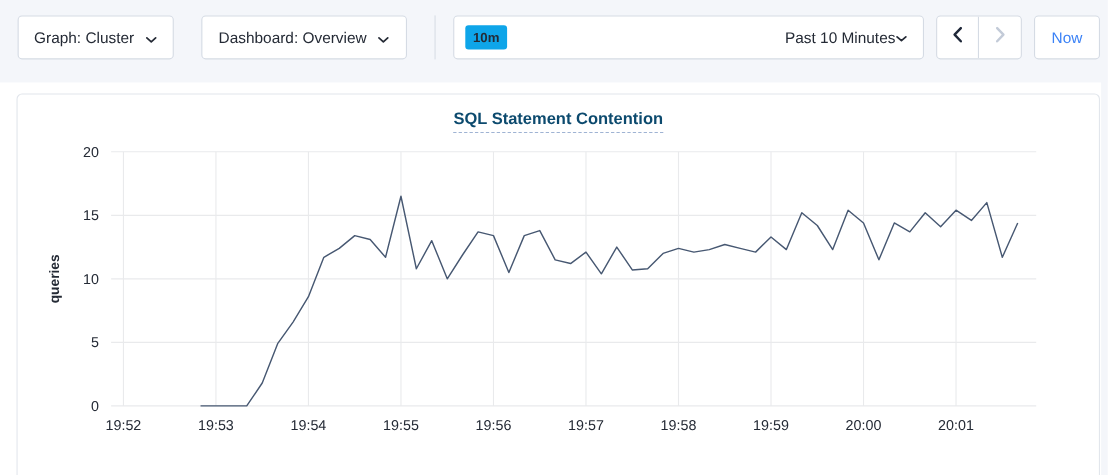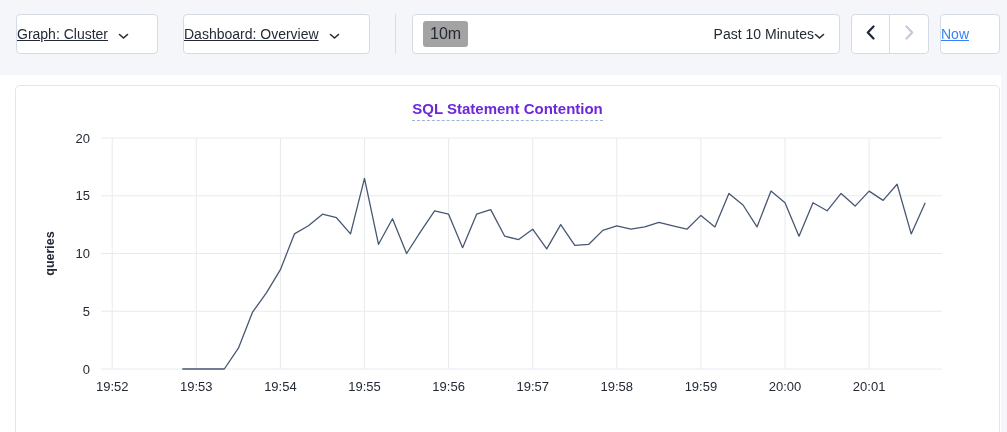--- a/index.html
+++ b/index.html
@@ -11,36 +11,36 @@
     position: relative;
   }
   
   .toolbar {
     position: absolute; left: 0; top: 0; width: 1007px; height: 75px;
     background: #f4f6fa;
   }
   .btn {
     position: absolute; top: 14px; height: 40px;
     background: #fff; border: 1px solid #d5dbe4; border-radius: 4px;
-    display: flex; align-items: center; 
-    font-size: 14px; color: #242a35; cursor: pointer; gap: 10px; text-decoration: underline;
+    display: flex; align-items: center; justify-content: center;
+    font-size: 14px; color: #242a35; cursor: pointer; gap: 10px;
   }
   .chev-down { display: inline-block; margin-top: 2px; }
   .divider-v {
     position: absolute; left: 395px; top: 14px; width: 1px; height: 40px;
     background: #d8dde5;
   }
   .time-select {
     position: absolute; left: 412px; top: 14px; width: 428px; height: 40px;
     background: #fff; border: 1px solid #d5dbe4; border-radius: 4px;
     display: flex; align-items: center; padding: 0 14px 0 10px; cursor: pointer;
   }
   .time-badge {
-    background: #a3a3a3; border-radius: 3px; padding: 4px 7px;
-    font-size: 16px; font-weight: normal; color: #242a35;
+    background: #0ea5e9; border-radius: 3px; padding: 4px 7px;
+    font-size: 12px; font-weight: bold; color: #242a35;
   }
   .time-label { font-size: 14px; margin-left: 14px; flex: 1 1 auto; text-align: right; }
   .arrow-group {
     position: absolute; left: 851px; top: 14px; width: 78px; height: 40px;
     background: #fff; border: 1px solid #d5dbe4; border-radius: 4px;
     display: flex; overflow: hidden;
   }
   .arrow-cell {
     width: 39px; height: 100%; display: flex; align-items: center;
     justify-content: center; cursor: pointer;
@@ -56,21 +56,21 @@
     background: #ffffff;
   }
   .chart-card {
     position: absolute; left: 15px; top: 10px; width: 985px; height: 400px;
     background: #fff; border: 1px solid #e2e6ec; border-radius: 5px;
   }
   .chart-title-row {
     position: absolute; left: 0; top: 14px; width: 100%; text-align: center;
   }
   .chart-title {
-    display: inline-block; font-size: 15px; font-weight: bold; color: #6d28d9;
+    display: inline-block; font-size: 15px; font-weight: bold; color: #0c4a6e;
     border-bottom: 1px dashed #9fb3d3; padding-bottom: 3px; cursor: help;
   }
   .chart-svg { position: absolute; left: 0; top: 0; }
   .tick-text { font-size: 13px; fill: #242a35; }
   .ylabel-text { font-size: 12.5px; font-weight: bold; fill: #242a35; }
 </style>
 </head>
 <body>
 
 <div class="toolbar">

